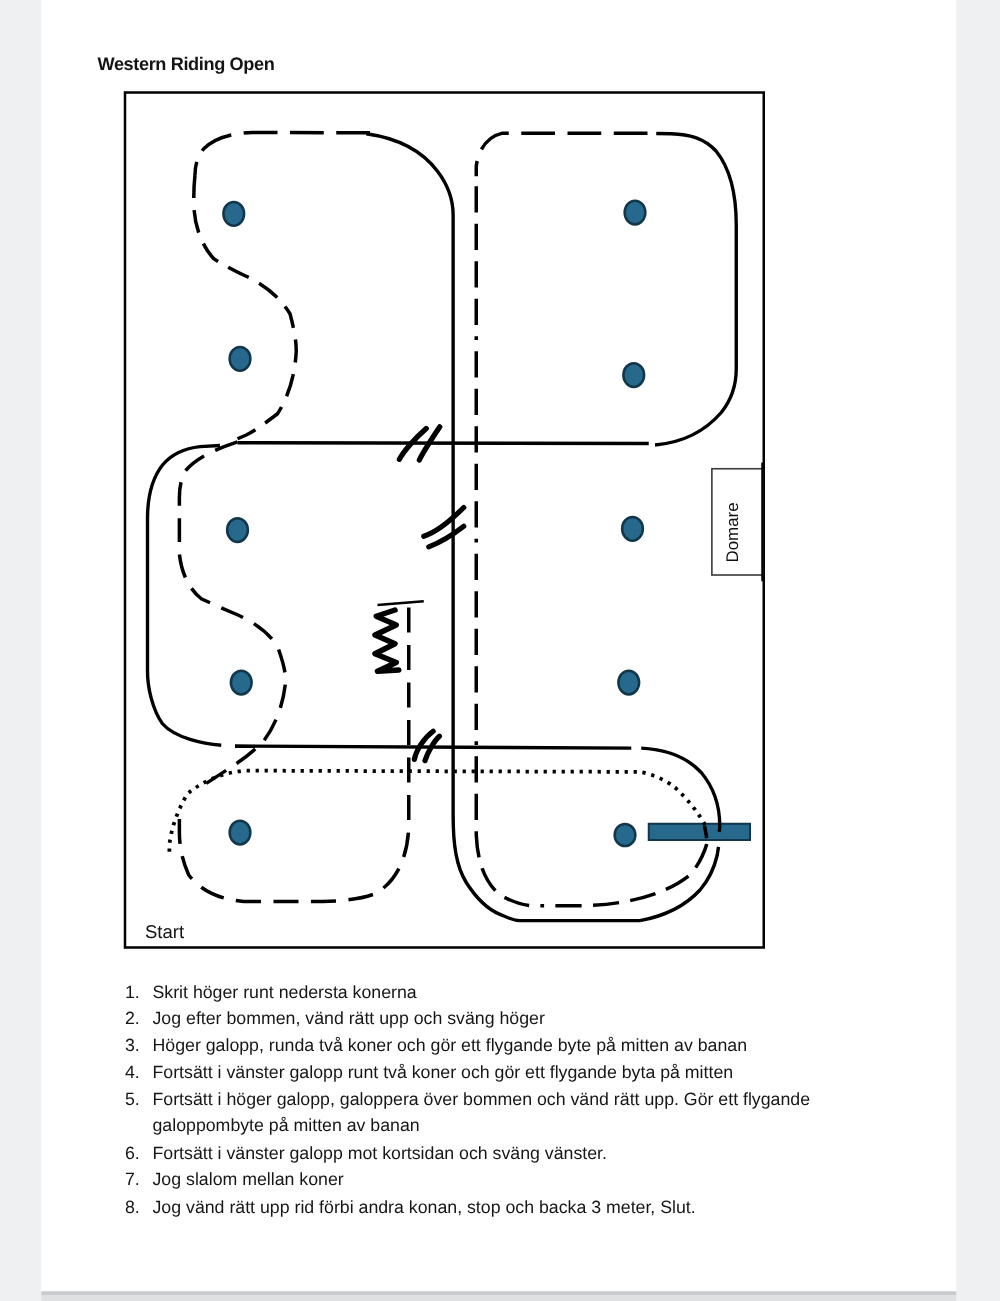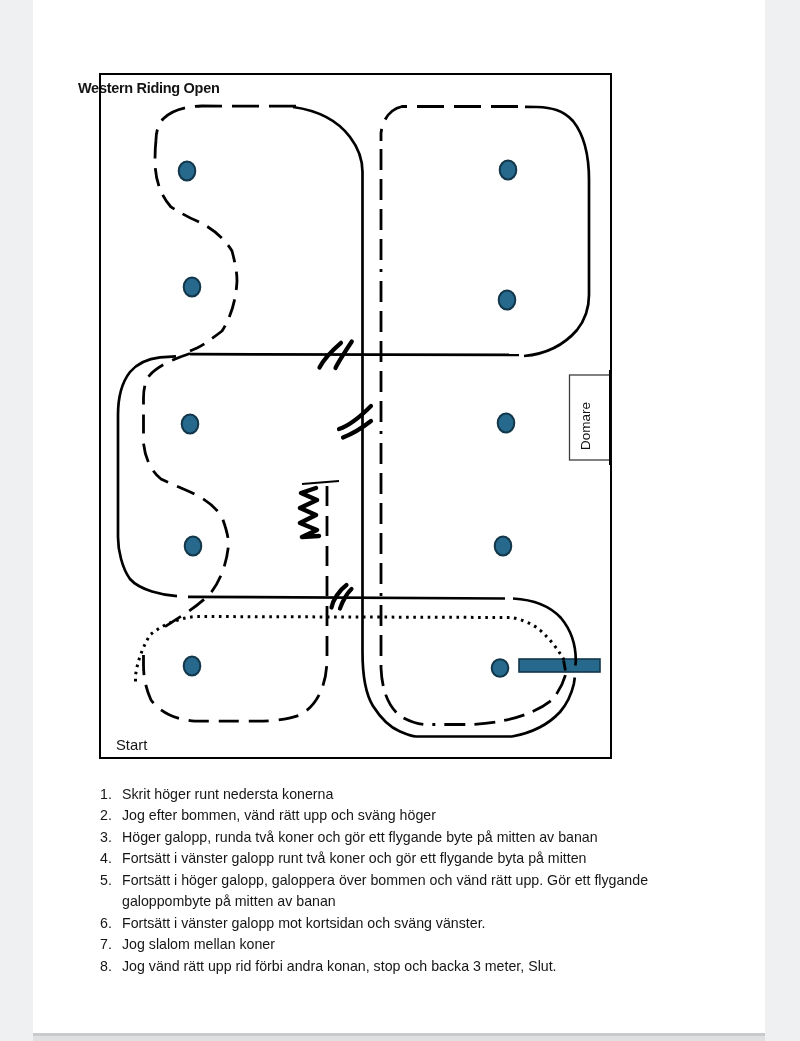--- a/index.html
+++ b/index.html
@@ -11,21 +11,21 @@
 <body>
 
 <div class="abs" style="left:0;top:0;width:33px;height:1041px;background:#eff0f2;"></div>
 
 <div class="abs" style="left:765px;top:0;width:35px;height:1041px;background:#eff0f2;"></div>
 
 <div class="abs" style="left:33px;top:1032.5px;width:732px;height:3.5px;background:#c9cacd;"></div>
 
 <div class="abs" style="left:33px;top:1036px;width:732px;height:5px;background:#dfe0e2;"></div>
 
-<div class="abs" style="left:78px;top:43.5px;font-size:14.5px;font-weight:bold;color:#141414;letter-spacing:-0.3px;margin-top:36px;">Western Riding Open</div>
+<div class="abs" style="left:78px;top:43.5px;font-size:14.5px;font-weight:bold;color:#141414;letter-spacing:-0.3px;">Western Riding Open</div>
 
 <svg class="abs" style="left:0;top:0;" width="800" height="1041" viewBox="0 0 800 1041" fill="none">
 
   <rect x="100" y="74" width="511" height="684" stroke="#000" stroke-width="2" fill="none"></rect>
 
   <rect x="519" y="659" width="81" height="13" fill="#26698c" stroke="#12364a" stroke-width="1.6"></rect>
 
   <path d="M293,107 C318,110.5 338,121 350,137 C358,147.5 362.5,159 362.5,172 L362.5,652 C362.5,676 365,693 373,706 C380,717 389,727 400,731.5 C406,734 410,736.3 416,736.5 L512,736.5" stroke="#000" stroke-width="2.7" fill="none"></path>
 
   <path d="M512,736.5 C531,733 548,725 560,712 C566,705 571.5,694 573.8,684 L574.8,677.5" stroke="#000" stroke-width="2.7" fill="none"></path>

